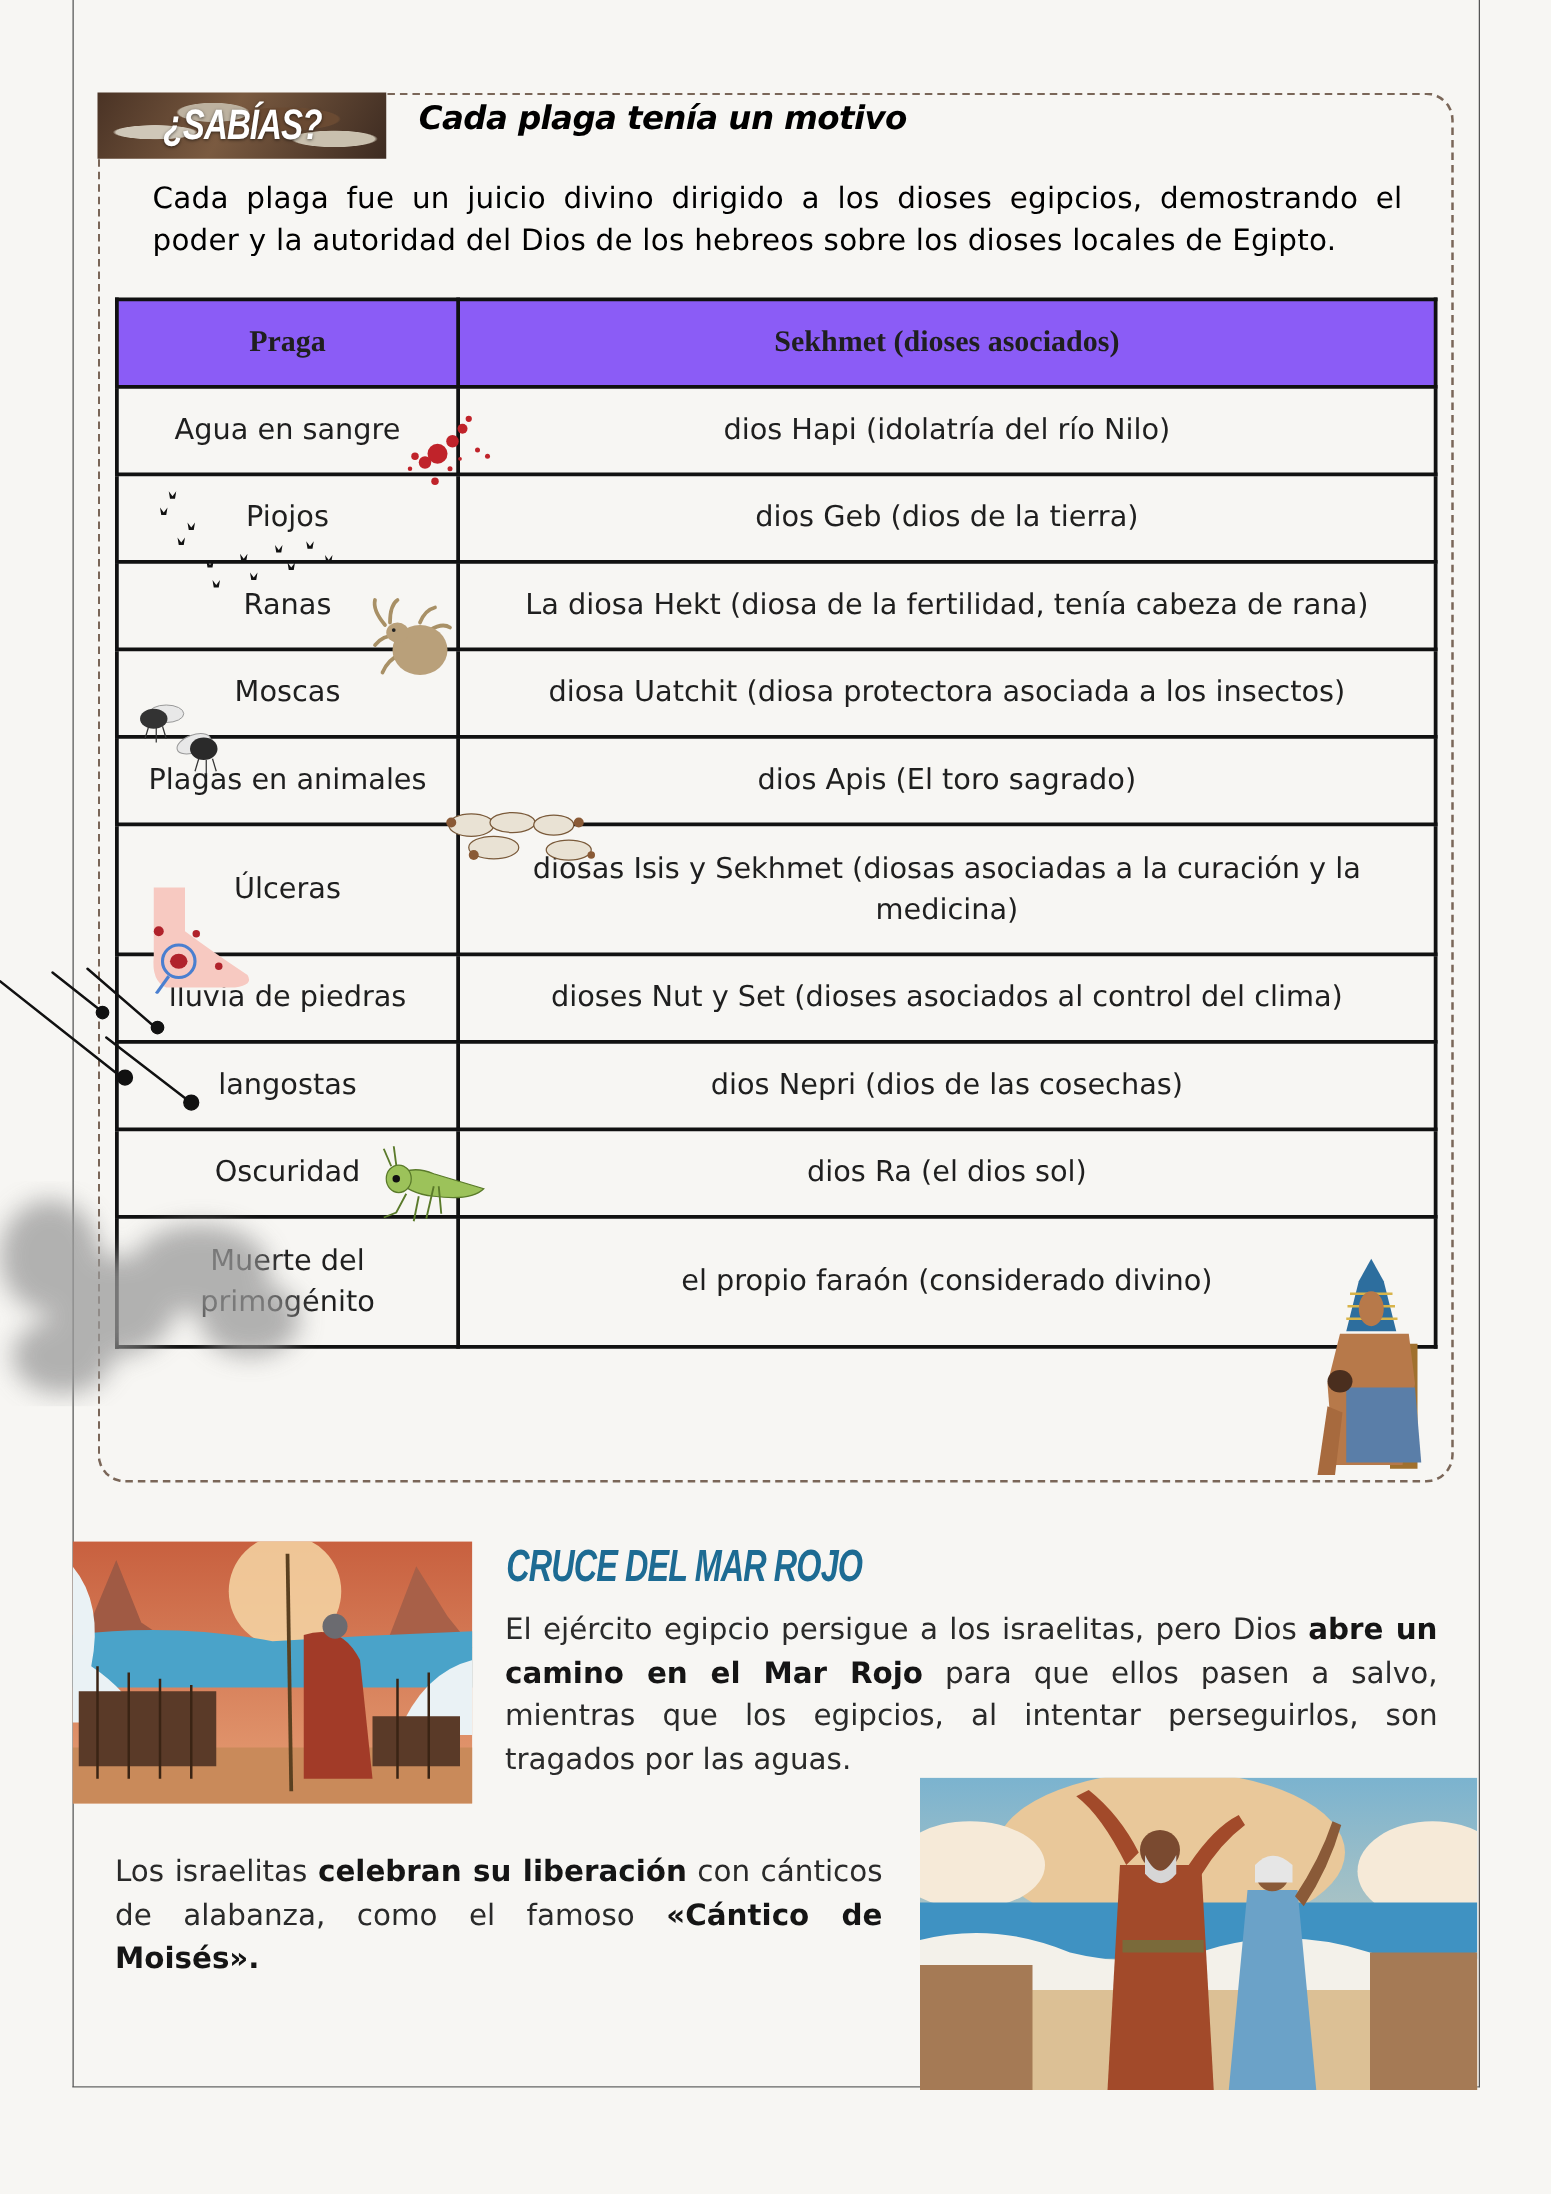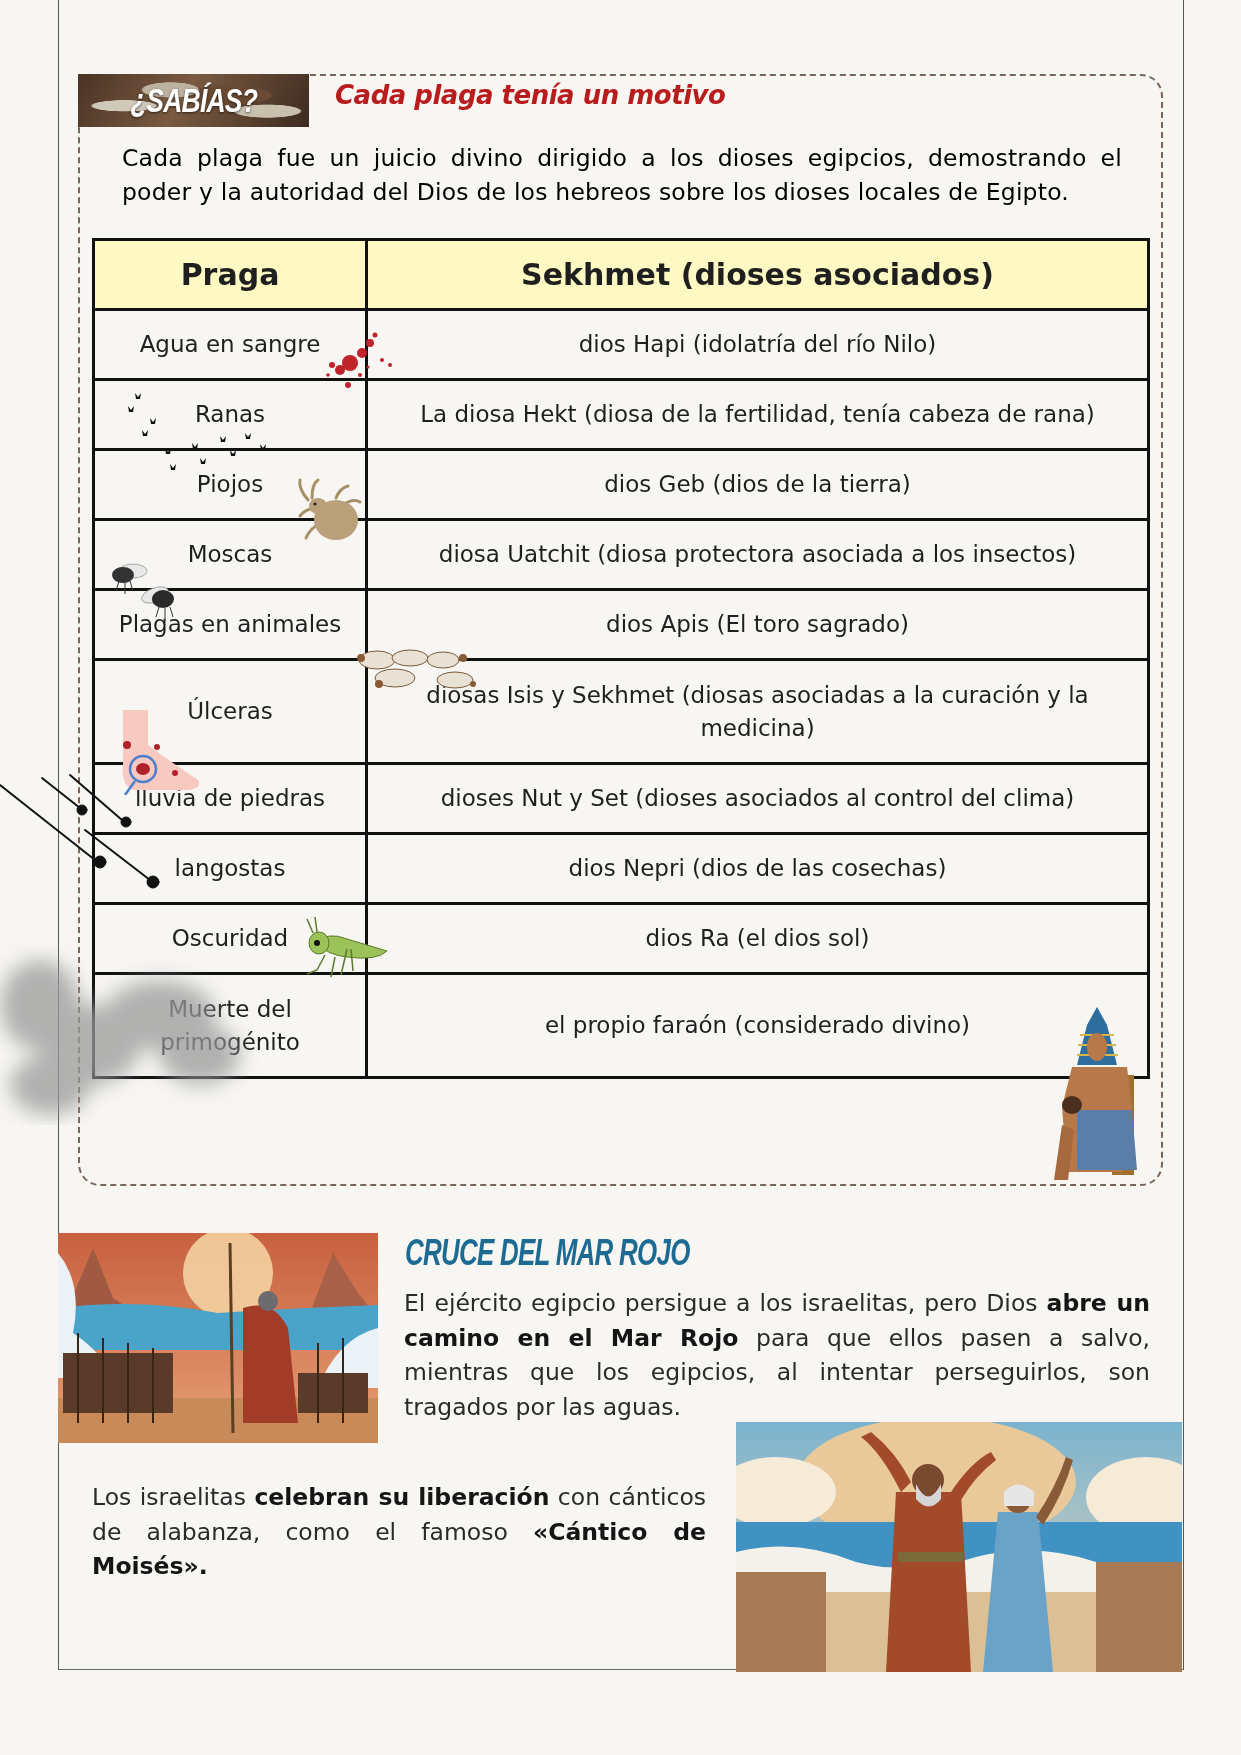--- a/index.html
+++ b/index.html
@@ -30,39 +30,39 @@
       linear-gradient(120deg, #4a3325 0%, #7a5a40 45%, #3d2b21 100%);
     display: flex; align-items: center; justify-content: center;
   }
   .know-badge span {
     color: #fff; font-family: "Liberation Sans", sans-serif; font-weight: bold; font-style: italic;
     font-size: 34px; letter-spacing: -1px; transform: scaleX(0.78);
     text-shadow: 0 1px 3px rgba(0,0,0,0.6);
   }
   .know-title {
     position: absolute; left: 335px; top: 80px;
-    color: #b91c1c; font-family: "DejaVu Sans", sans-serif; font-weight: bold; font-style: italic;
+    color: #000000; font-family: "DejaVu Sans", sans-serif; font-weight: bold; font-style: italic;
     font-size: 26px; letter-spacing: -0.5px;
   }
   .know-intro {
     position: absolute; left: 122px; top: 141px; width: 1000px;
     font-size: 23.5px; line-height: 34px; color: #000000; text-align: justify;
     font-family: "DejaVu Sans", sans-serif; letter-spacing: 0.2px;
   }
   
   table.plagues {
     position: absolute; left: 92px; top: 238px; width: 1058px;
     border-collapse: collapse; table-layout: fixed;
     font-family: "DejaVu Sans", sans-serif; font-size: 23px; color: #1f1f1f;
   }
   table.plagues th, table.plagues td {
     border: 3px solid #111; text-align: center; vertical-align: middle; padding: 0 10px;
     line-height: 33px;
   }
-  table.plagues th { background: #fef9c3; font-weight: bold; height: 67px; font-size: 30px; }
+  table.plagues th { background: #8b5cf6; font-weight: bold; height: 67px; font-size: 24px; font-family: Liberation Serif, serif; }
   table.plagues td { height: 67px; background: transparent; text-align: center; }
   table.plagues col.c1 { width: 273px; }
   table.plagues tr.tall td { height: 101px; }
   
   .deco { position: absolute; pointer-events: none; }
   .blood { left: 320px; top: 325px; width: 85px; height: 70px; }
   .frogprints { left: 120px; top: 388px; width: 180px; height: 85px; }
   .louse { left: 288px; top: 478px; width: 80px; height: 70px; }
   .flies { left: 105px; top: 555px; width: 80px; height: 70px; }
   .cattle { left: 355px; top: 640px; width: 130px; height: 55px; }
@@ -117,26 +117,26 @@
       <th>Praga</th>
       <th>Sekhmet (dioses asociados)</th>
     </tr>
   </thead>
   <tbody>
     <tr>
       <td>Agua en sangre</td>
       <td>dios Hapi (idolatría del río Nilo)</td>
     </tr>
     <tr>
+      <td>Piojos</td>
+      <td>dios Geb (dios de la tierra)</td>
+    </tr>
+    <tr>
       <td>Ranas</td>
       <td>La diosa Hekt (diosa de la fertilidad, tenía cabeza de rana)</td>
-    </tr>
-    <tr>
-      <td>Piojos</td>
-      <td>dios Geb (dios de la tierra)</td>
     </tr>
     <tr>
       <td>Moscas</td>
       <td>diosa Uatchit (diosa protectora asociada a los insectos)</td>
     </tr>
     <tr>
       <td>Plagas en animales</td>
       <td>dios Apis (El toro sagrado)</td>
     </tr>
     <tr class="tall">

